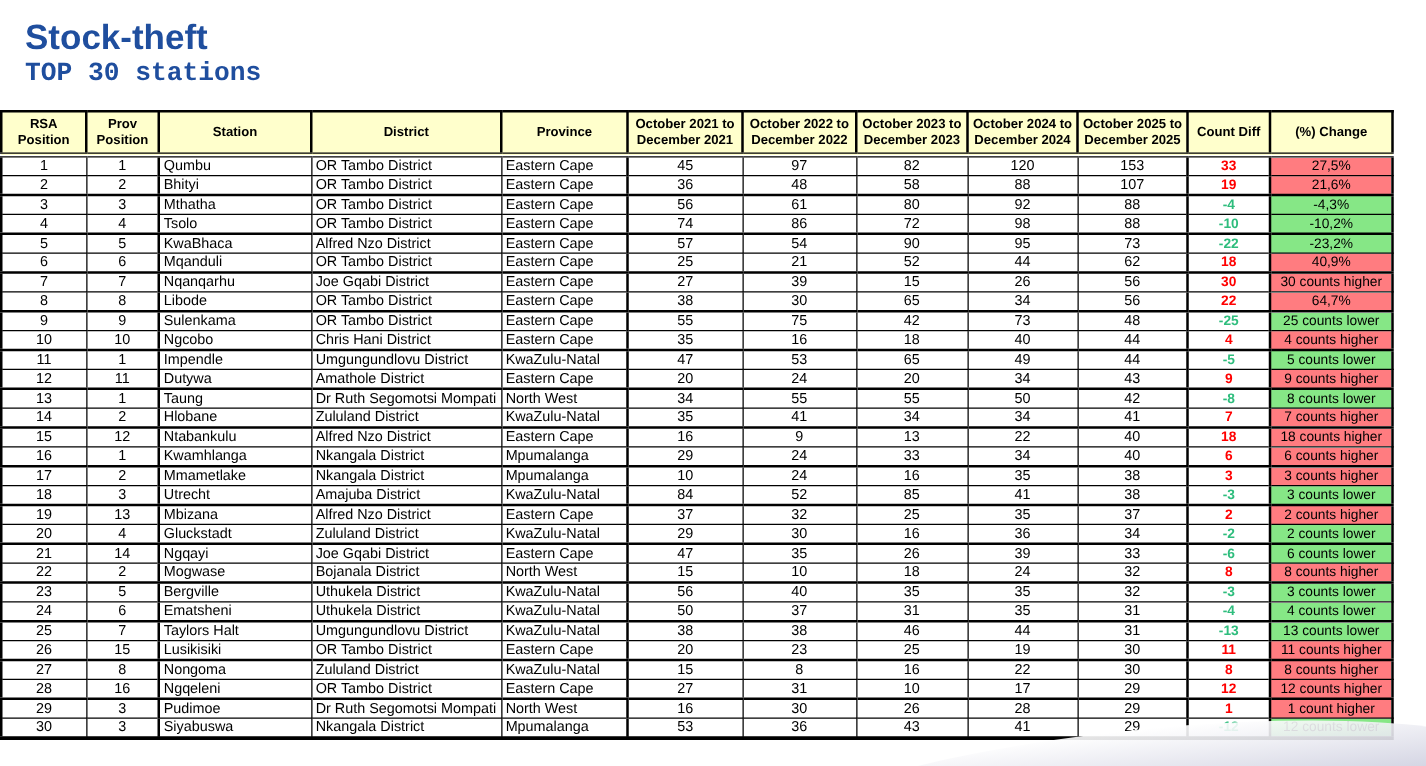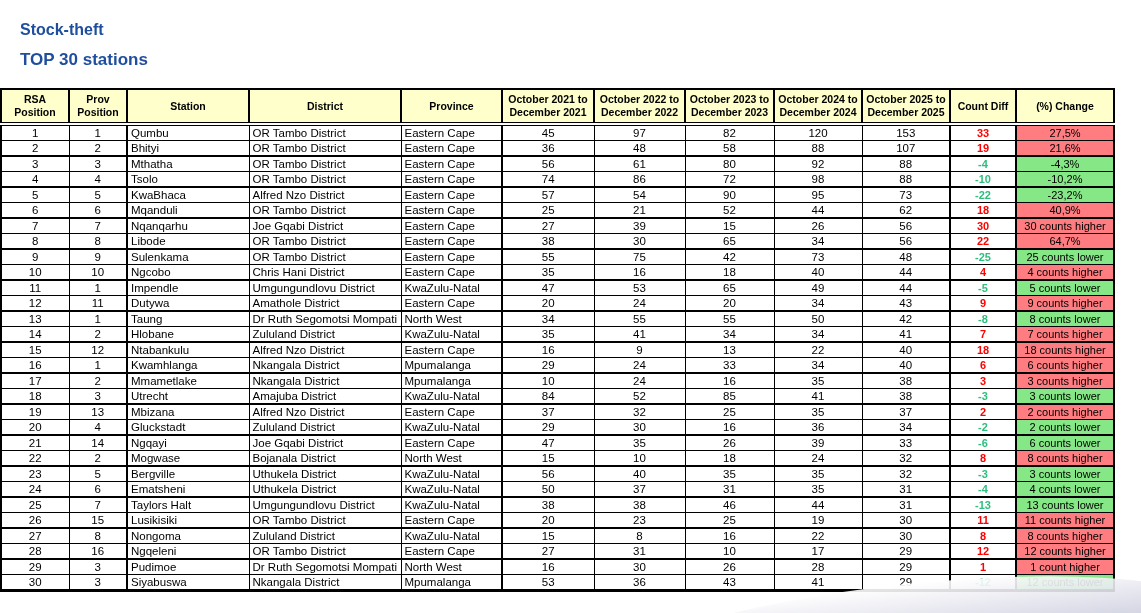--- a/index.html
+++ b/index.html
@@ -8,26 +8,26 @@
     --redt:#FF0000; --greent:#2EBD7D;
   }
   *{box-sizing:border-box;}
   html,body{margin:0;padding:0;}
   body{
     width:1141px;height:613px;background:#ffffff;
     font-family:"Liberation Sans",sans-serif;
     position:relative;overflow:hidden;
   }
   h1{
-    color:var(--blue);font-size:16px;font-weight:bold;
+    color:var(--blue);font-size:28px;font-weight:bold;
     margin:15px 0 0 20px;line-height:30px;
   }
   h2{
-    color:var(--blue);font-size:17px;font-weight:bold;
-    margin:4px 0 17px 20px;line-height:22px;
+    color:var(--blue);font-size:21px;font-weight:bold;
+    margin:4px 0 17px 20px;line-height:22px;font-family:Liberation Mono, monospace;
   }
   table{
     border-collapse:collapse;table-layout:fixed;
     width:1113px;
     border:2px solid #000;border-bottom:3px solid #000;
   }
   th{
     background:var(--hdr);border:2px solid #000;border-bottom:4px double #000;
     font-size:10.5px;font-weight:bold;color:#000;
     padding:3px 1px;line-height:13px;text-align:center;

